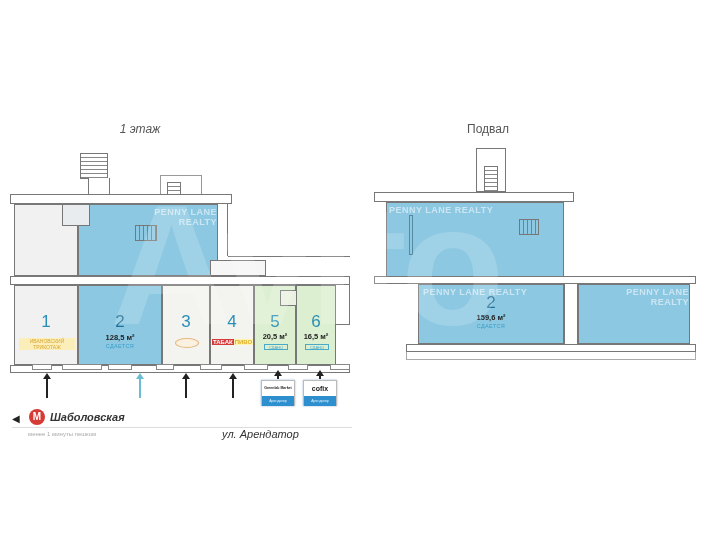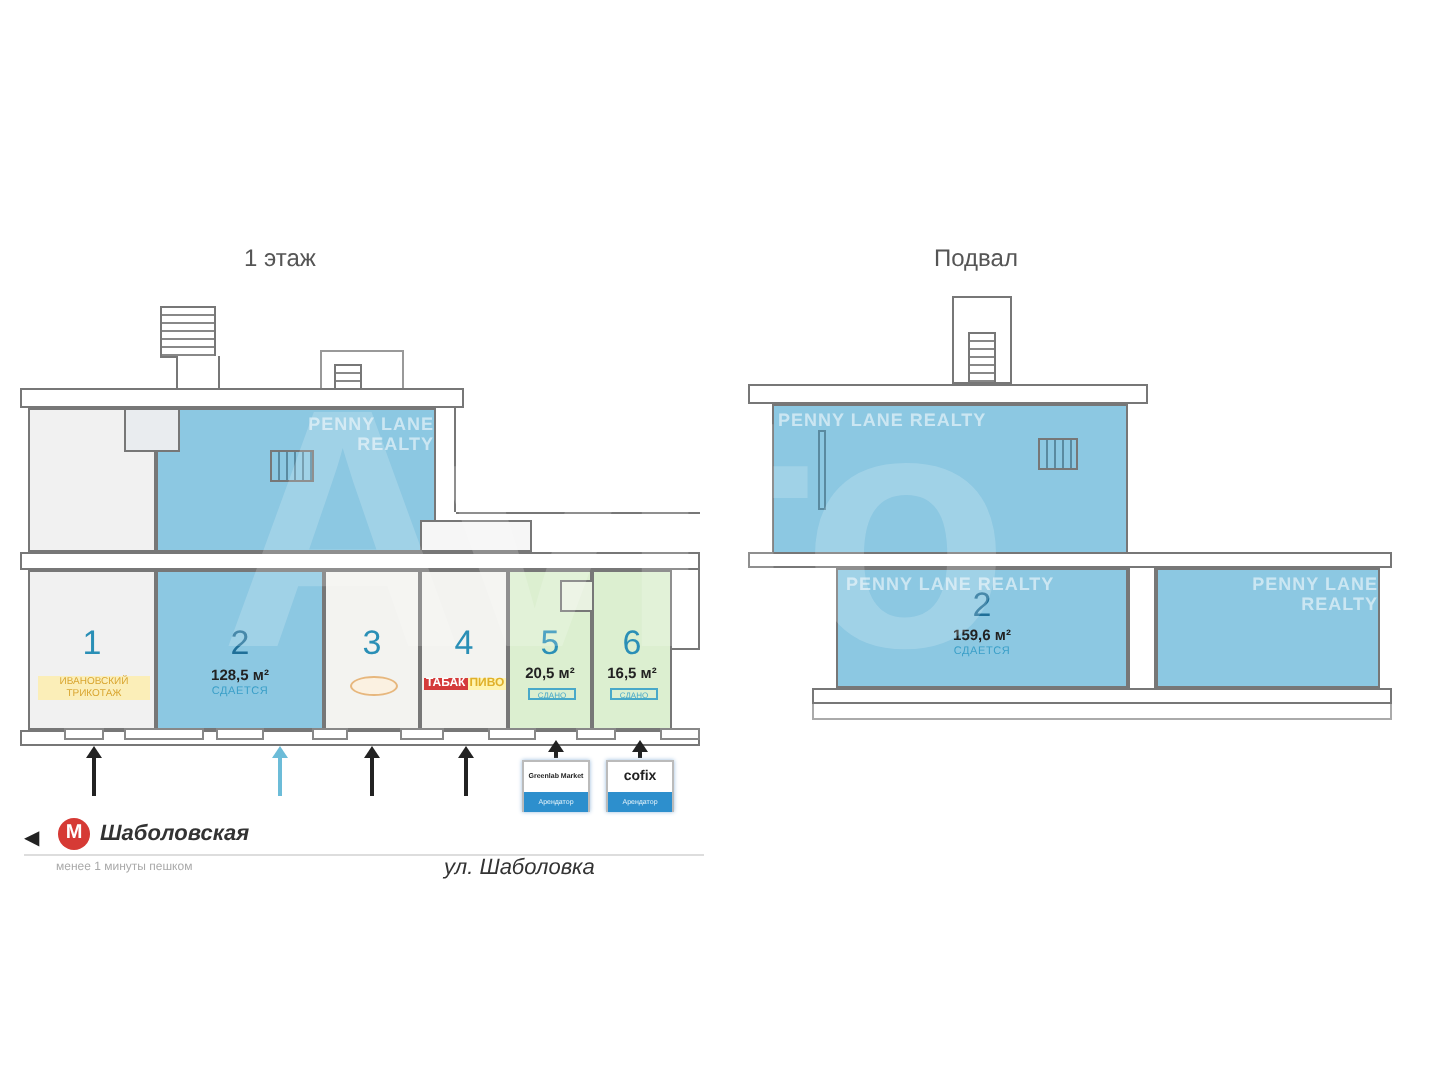--- a/index.html
+++ b/index.html
@@ -19,21 +19,21 @@
   .window { position: absolute; background: #fff; border: 1px solid #888; }
   .brand { position: absolute; width: 34px; height: 26px; background: #fff; border: 1px solid #bbb; box-shadow: 0 0 2px #9bd; }
   .brand .top { height: 15px; font-size: 7px; font-weight: bold; text-align: center; line-height: 15px; color: #222; }
   .brand .bot { height: 10px; background: #2d8fcd; font-size: 3.5px; color: #e6f4fb; text-align: center; line-height: 10px; }
   .watermark { position: absolute; font-size: 9px; color: rgba(255,255,255,0.55); font-weight: bold; letter-spacing: 0.5px; text-align: right; }
   .stairs { position: absolute; border: 1px solid #777; background: repeating-linear-gradient(to bottom, #fff 0 3px, #888 3px 4px); }
 </style>
 </head>
 <body>
 
-<div class="abs title" style="left:90px;top:122px;width:100px;">1 этаж</div>
+<div class="abs title" style="left:90px;top:122px;width:100px;font-style:italic;">1 этаж</div>
 
 <div class="stairs" style="left:80px;top:153px;width:28px;height:26px;"></div>
 <div class="wall" style="left:88px;top:178px;width:22px;height:22px;border-top:none;"></div>
 <div class="abs" style="left:160px;top:175px;width:42px;height:22px;border:1px solid #999;border-bottom:none;"></div>
 <div class="stairs" style="left:167px;top:182px;width:14px;height:14px;"></div>
 
 <div class="wall" style="left:10px;top:194px;width:222px;height:10px;"></div>
 
 <div class="room" style="left:14px;top:204px;width:64px;height:72px;background:#f1f1f1;"></div>
 
@@ -113,21 +113,21 @@
 <div class="brand" style="left:303px;top:380px;">
   <div class="top">cofix</div>
   <div class="bot">Арендатор</div>
 </div>
 
 <div class="abs" style="left:12px;top:413px;font-size:10px;color:#222;">◀</div>
 <div class="abs" style="left:29px;top:409px;width:16px;height:16px;border-radius:50%;background:#d63a35;color:#fff;font-size:10px;font-weight:bold;text-align:center;line-height:16px;">M</div>
 <div class="abs" style="left:50px;top:411px;font-size:11px;font-weight:bold;font-style:italic;color:#333;">Шаболовская</div>
 <div class="abs" style="left:12px;top:427px;width:340px;height:1px;background:#ddd;"></div>
 <div class="abs" style="left:28px;top:431px;font-size:6px;color:#aaa;">менее 1 минуты пешком</div>
-<div class="abs" style="left:222px;top:428px;font-size:11px;font-style:italic;color:#333;">ул. Шаболовка</div>
+<div class="abs" style="left:222px;top:428px;font-size:11px;font-style:italic;color:#333;">ул. Арендатор</div>
 
 <div class="abs title" style="left:438px;top:122px;width:100px;">Подвал</div>
 
 <div class="wall" style="left:476px;top:148px;width:30px;height:44px;"></div>
 <div class="stairs" style="left:484px;top:166px;width:14px;height:26px;"></div>
 
 <div class="wall" style="left:374px;top:192px;width:200px;height:10px;"></div>
 
 <div class="room" style="left:386px;top:202px;width:178px;height:76px;background:#8cc8e2;">
   <div class="watermark" style="left:2px;top:2px;">PENNY LANE REALTY</div>

